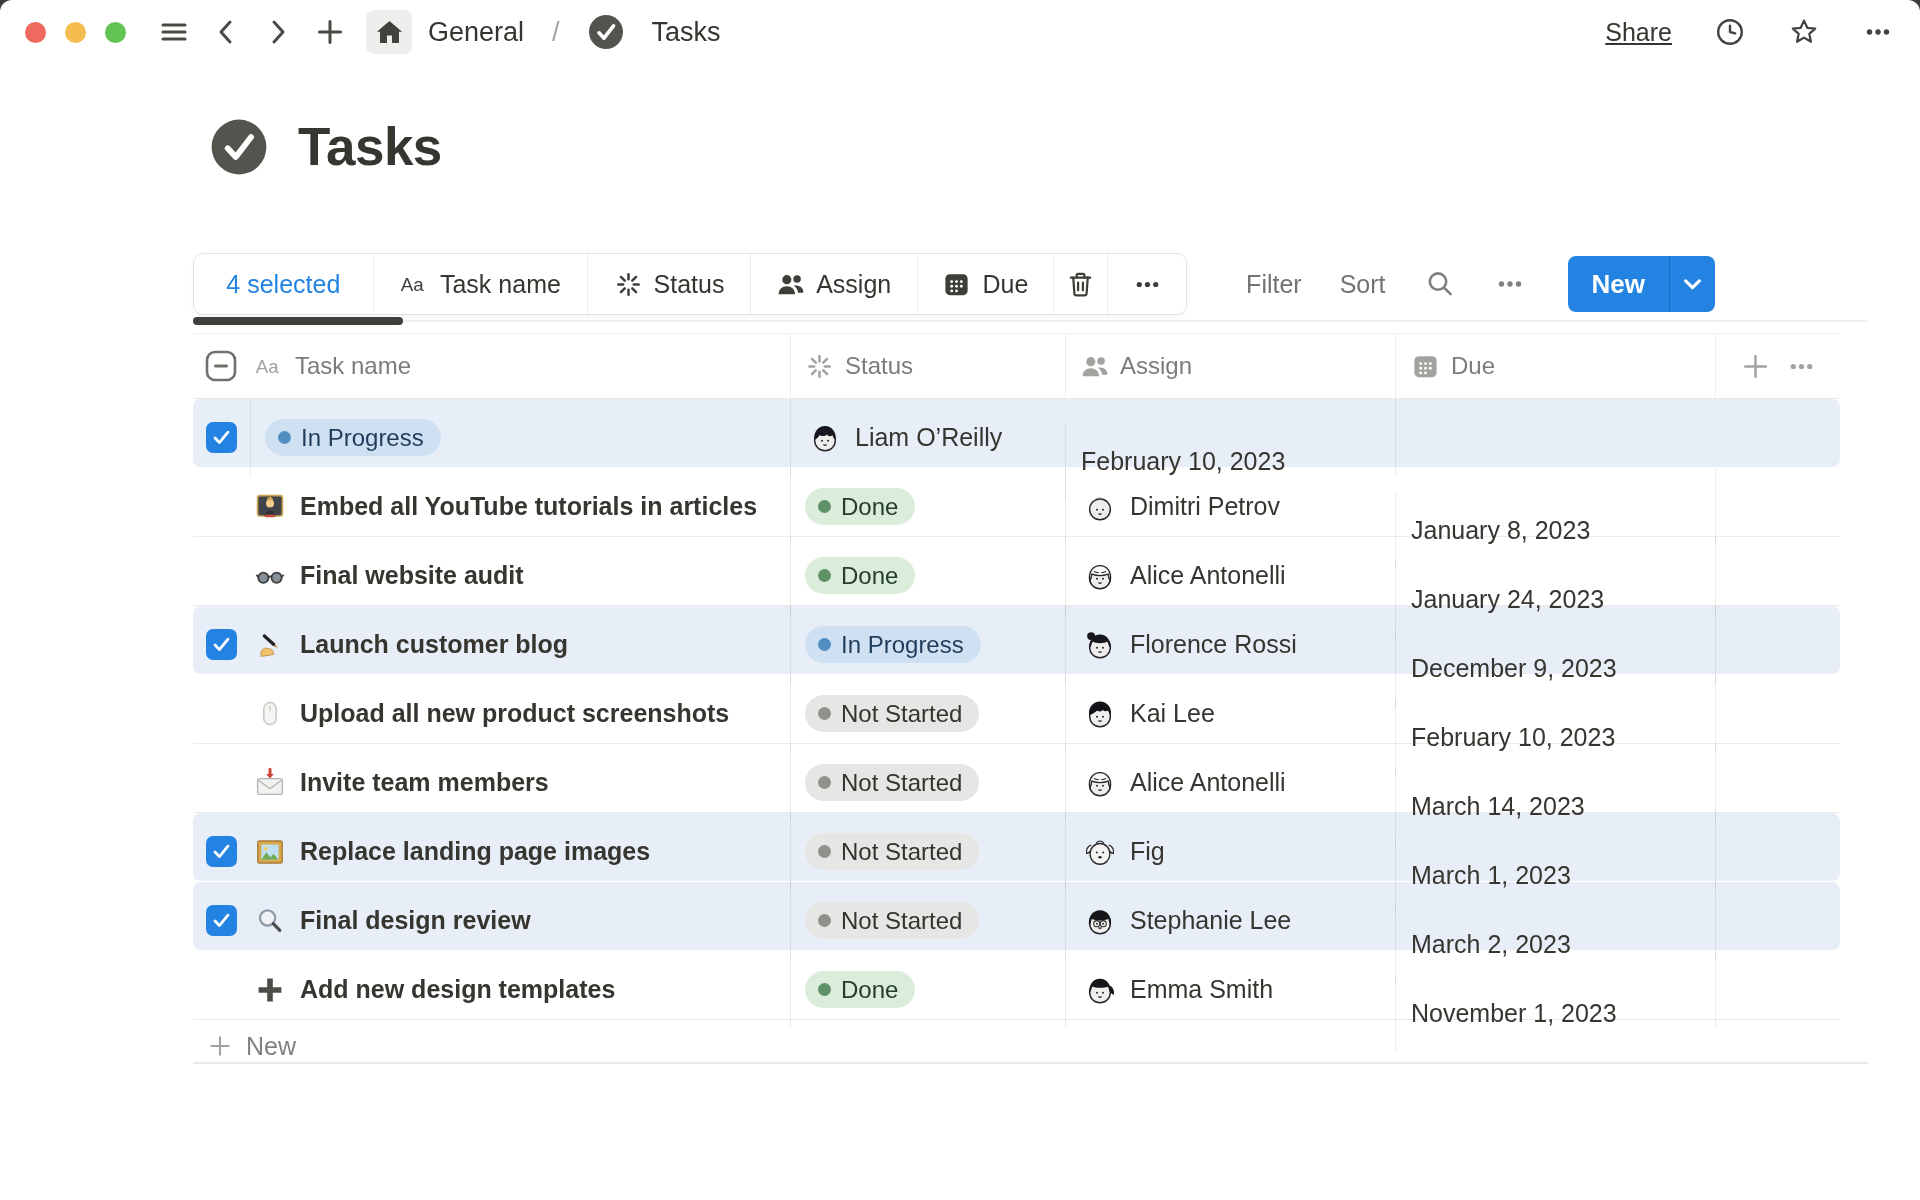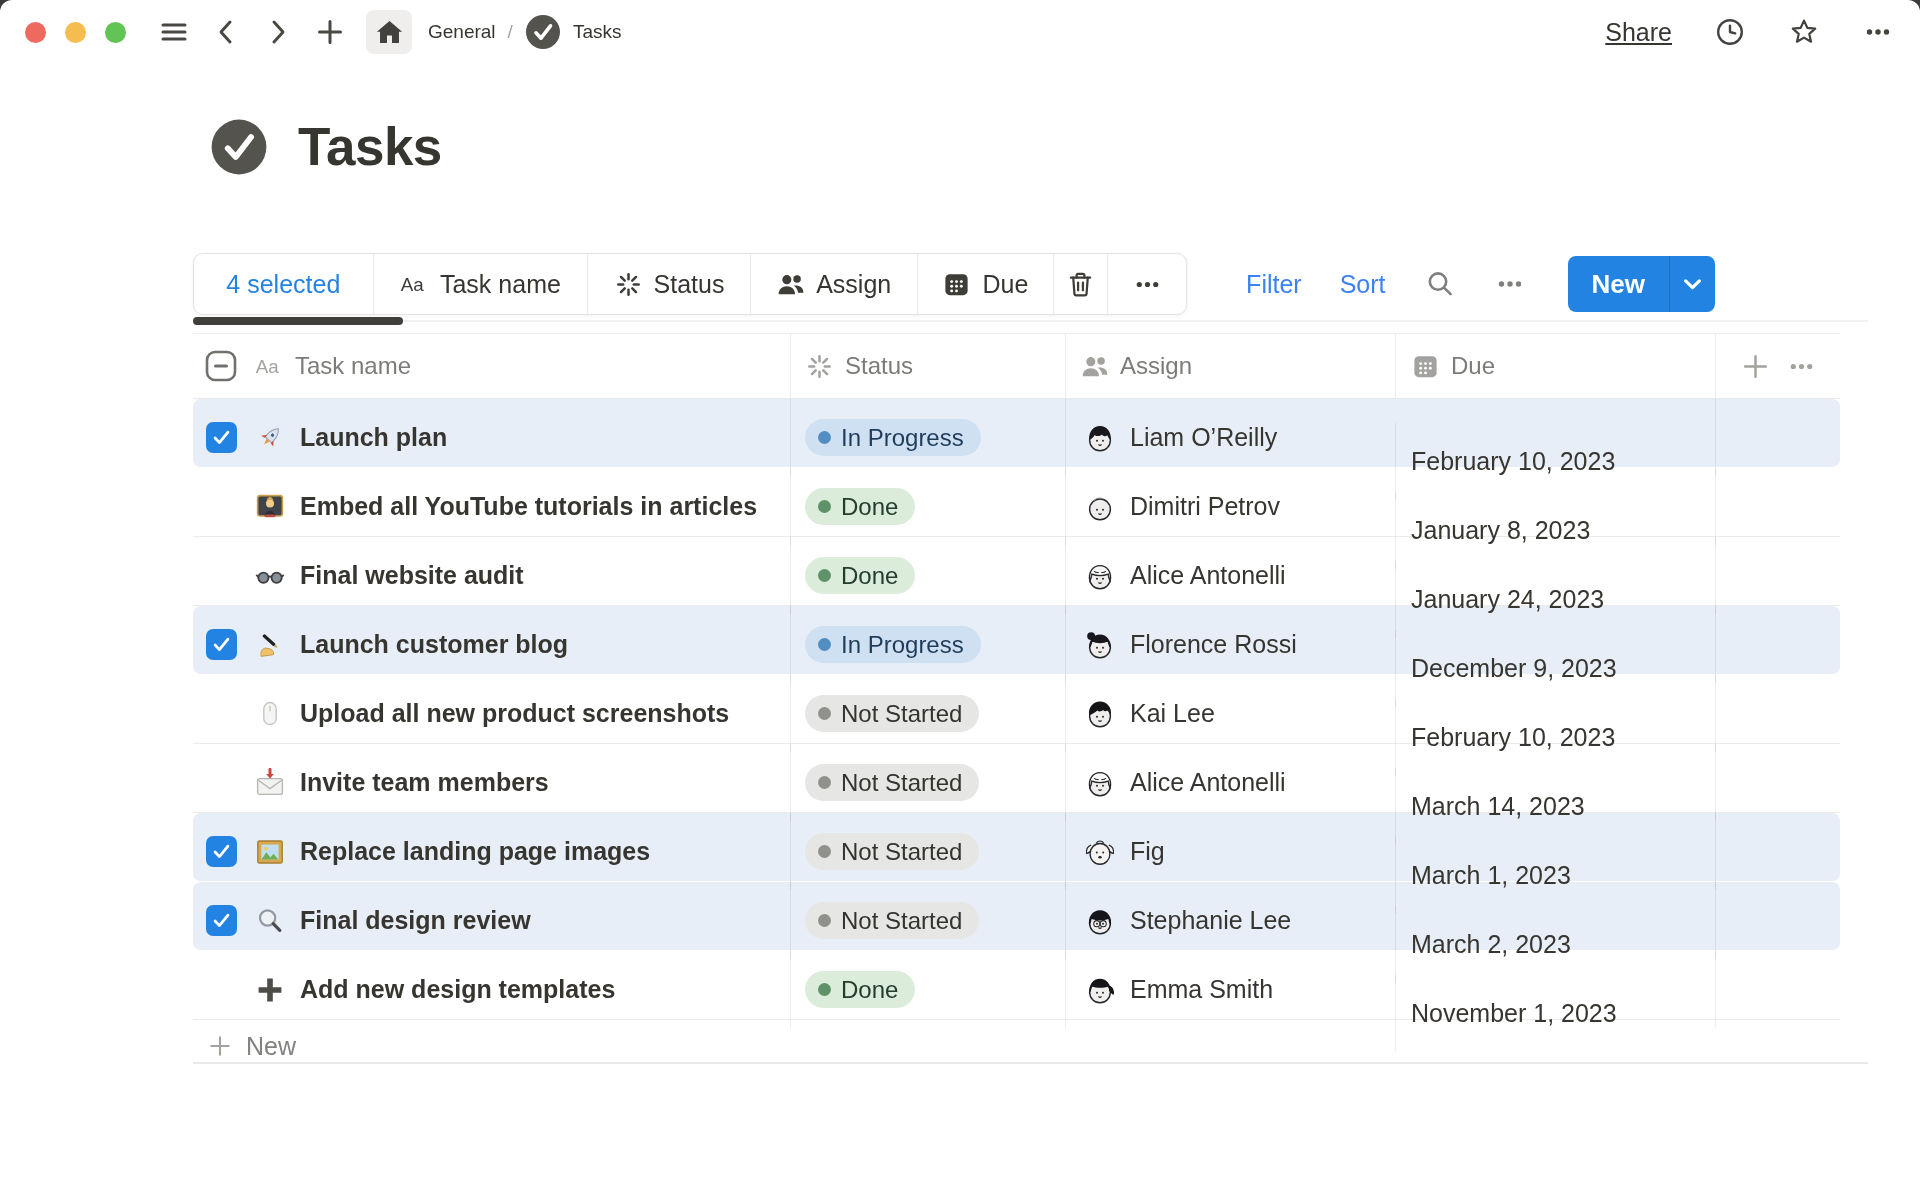--- a/index.html
+++ b/index.html
@@ -8,21 +8,21 @@
 
   
   .topbar{position:absolute;top:0;left:0;right:0;height:64px;display:flex;align-items:center;padding:0 26px 0 25px;box-sizing:border-box;}
   .traffic{display:flex;gap:19px;margin-right:32px;}
   .light{width:21px;height:21px;border-radius:50%;display:inline-block;}
   .nav{display:flex;align-items:center;gap:20px;color:#4a4843;}
   .navbtn{width:32px;height:32px;display:flex;align-items:center;justify-content:center;}
   .navbtn svg{width:30px;height:30px;display:block;}
   .homebtn{width:46px;height:44px;background:#efeeec;border-radius:8px;display:flex;align-items:center;justify-content:center;color:#43413c;}
   .homebtn svg{width:28px;height:28px;display:block;}
-  .breadcrumb{display:flex;align-items:center;gap:12px;margin-left:16px;font-size:19px;}
+  .breadcrumb{display:flex;align-items:center;gap:28px;margin-left:16px;font-size:27px;}
   .crumb{color:#37352f;}
   .crumb-sep{color:#a5a4a0;}
   .crumb-icon{width:36px;height:36px;display:inline-block;}
   .crumb-icon svg{width:36px;height:36px;display:block;}
   .top-spacer{flex:1;}
   .top-actions{display:flex;align-items:center;gap:42px;color:#45433e;}
   .share{font-size:25px;color:#37352f;text-decoration:underline;}
   .topicon{width:32px;height:32px;display:flex;align-items:center;justify-content:center;}
   .topicon svg{width:30px;height:30px;display:block;}
 
@@ -43,21 +43,21 @@
   .seg-due{width:137px;}
   .seg-trash{width:54px;}
   .seg-more{width:78px;}
   .ic{display:inline-flex;align-items:center;justify-content:center;}
   .ic svg{width:29px;height:29px;display:block;}
   .ic.dark{color:#3f3d38;}
   .ic.gray{color:#a3a29e;}
 
   
   .view-controls{position:absolute;top:253px;right:205px;height:62px;display:flex;align-items:center;gap:38px;}
-  .vc-label{font-size:25px;color:#3b82f6;}
+  .vc-label{font-size:25px;color:#737373;}
   .vc-icon{width:32px;height:32px;display:flex;align-items:center;justify-content:center;color:#807f7b;}
   .vc-icon svg{width:30px;height:30px;display:block;}
   .new-btn{display:flex;height:56px;border-radius:8px;overflow:hidden;background:var(--accent,#2383e2);margin-left:4px;}
   .new-main{display:flex;align-items:center;justify-content:center;padding:0 24px;color:#fff;font-size:26px;font-weight:700;}
   .new-caret{display:flex;align-items:center;justify-content:center;width:45px;border-left:1px solid rgba(0,0,0,.18);}
   .new-caret svg{width:19px;height:13px;display:block;}
 
   
   .hscroll-track{position:absolute;left:193px;top:320px;width:1675px;height:2px;background:#f1f1ef;}
   .hscroll-thumb{position:absolute;left:0;top:-3px;width:210px;height:8px;border-radius:4px;background:#403f3b;}
@@ -375,33 +375,20 @@
 
     <div id="rows">
         <div class="grid trow selected">
     <div class="cell cell-check">
       <span class="checkbox">
               <svg viewBox="0 0 31 31">
                 <path d="M7.5 16.2l5.4 5.6 10.6-13" fill="none" stroke="#fff" stroke-width="3.4" stroke-linecap="round" stroke-linejoin="round"></path>
               </svg>
             </span>
     </div>
-    <div class="cell cell-name">
-      <span class="task-icon">
-              <svg viewBox="0 0 30 30">
-                <g transform="rotate(42 15 15)">
-                  <path d="M15 2.6c3.1 2.9 4.5 7.3 4.5 11.6l-.2 3.2h-8.6l-.2-3.2c0-4.3 1.4-8.7 4.5-11.6z" fill="#dbe1ea" stroke="#93a0b4" stroke-width="1"></path>
-                  <circle cx="15" cy="11.2" r="2.3" fill="#41658c" stroke="#fff" stroke-width="0.9"></circle>
-                  <path d="M10.6 14.6l-3.8 4.6 4.2-.8zM19.4 14.6l3.8 4.6-4.2-.8z" fill="#c8503c"></path>
-                  <path d="M13 17.8h4l-2 6z" fill="#e59b3c"></path>
-                </g>
-              </svg>
-            </span>
-      <span class="name-clip"><span class="task-title">Launch plan</span></span>
-    </div>
     <div class="cell cell-status bl">
       <span class="pill" style="background: rgb(207, 224, 242); color: rgb(31, 60, 90);">
         <span class="dot" style="background: rgb(83, 142, 194);"></span>
         <span>In Progress</span>
       </span>
     </div>
     <div class="cell cell-assign bl">
       <span class="avatar">
               <svg viewBox="0 0 36 36">
                 <circle cx="18" cy="20.5" r="11" fill="#efeeec" stroke="#26262b" stroke-width="1.5"></circle>

